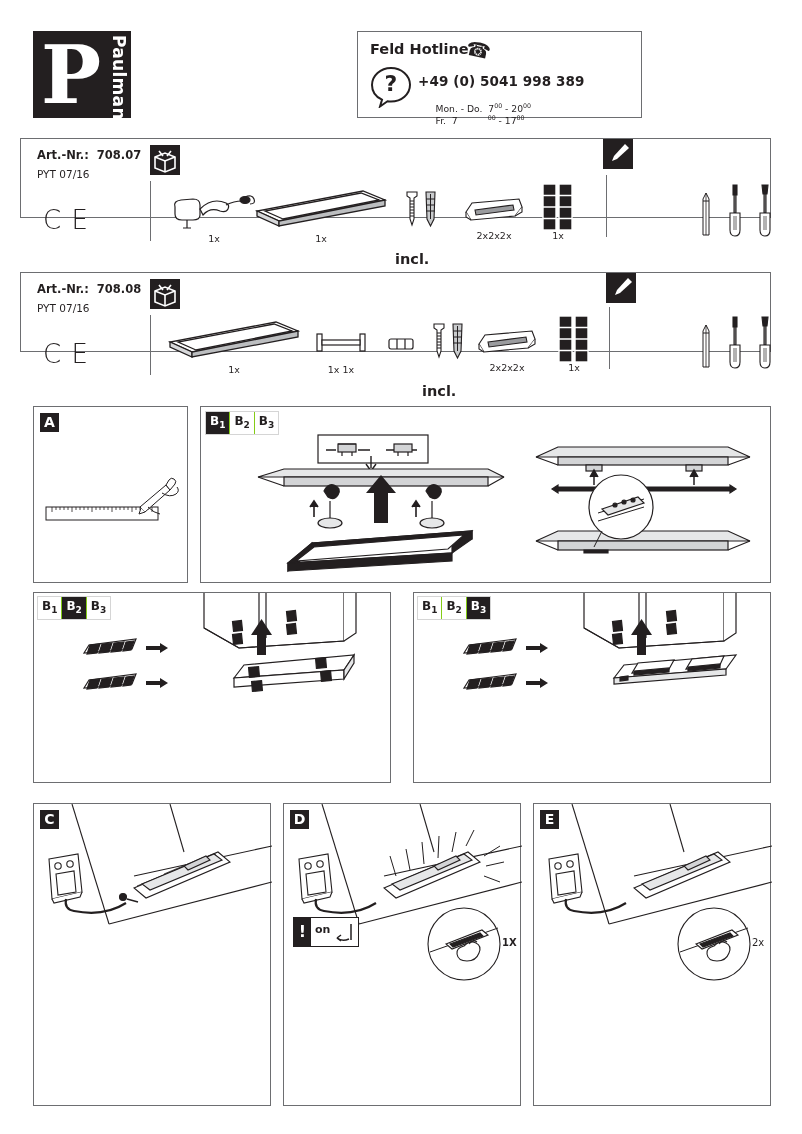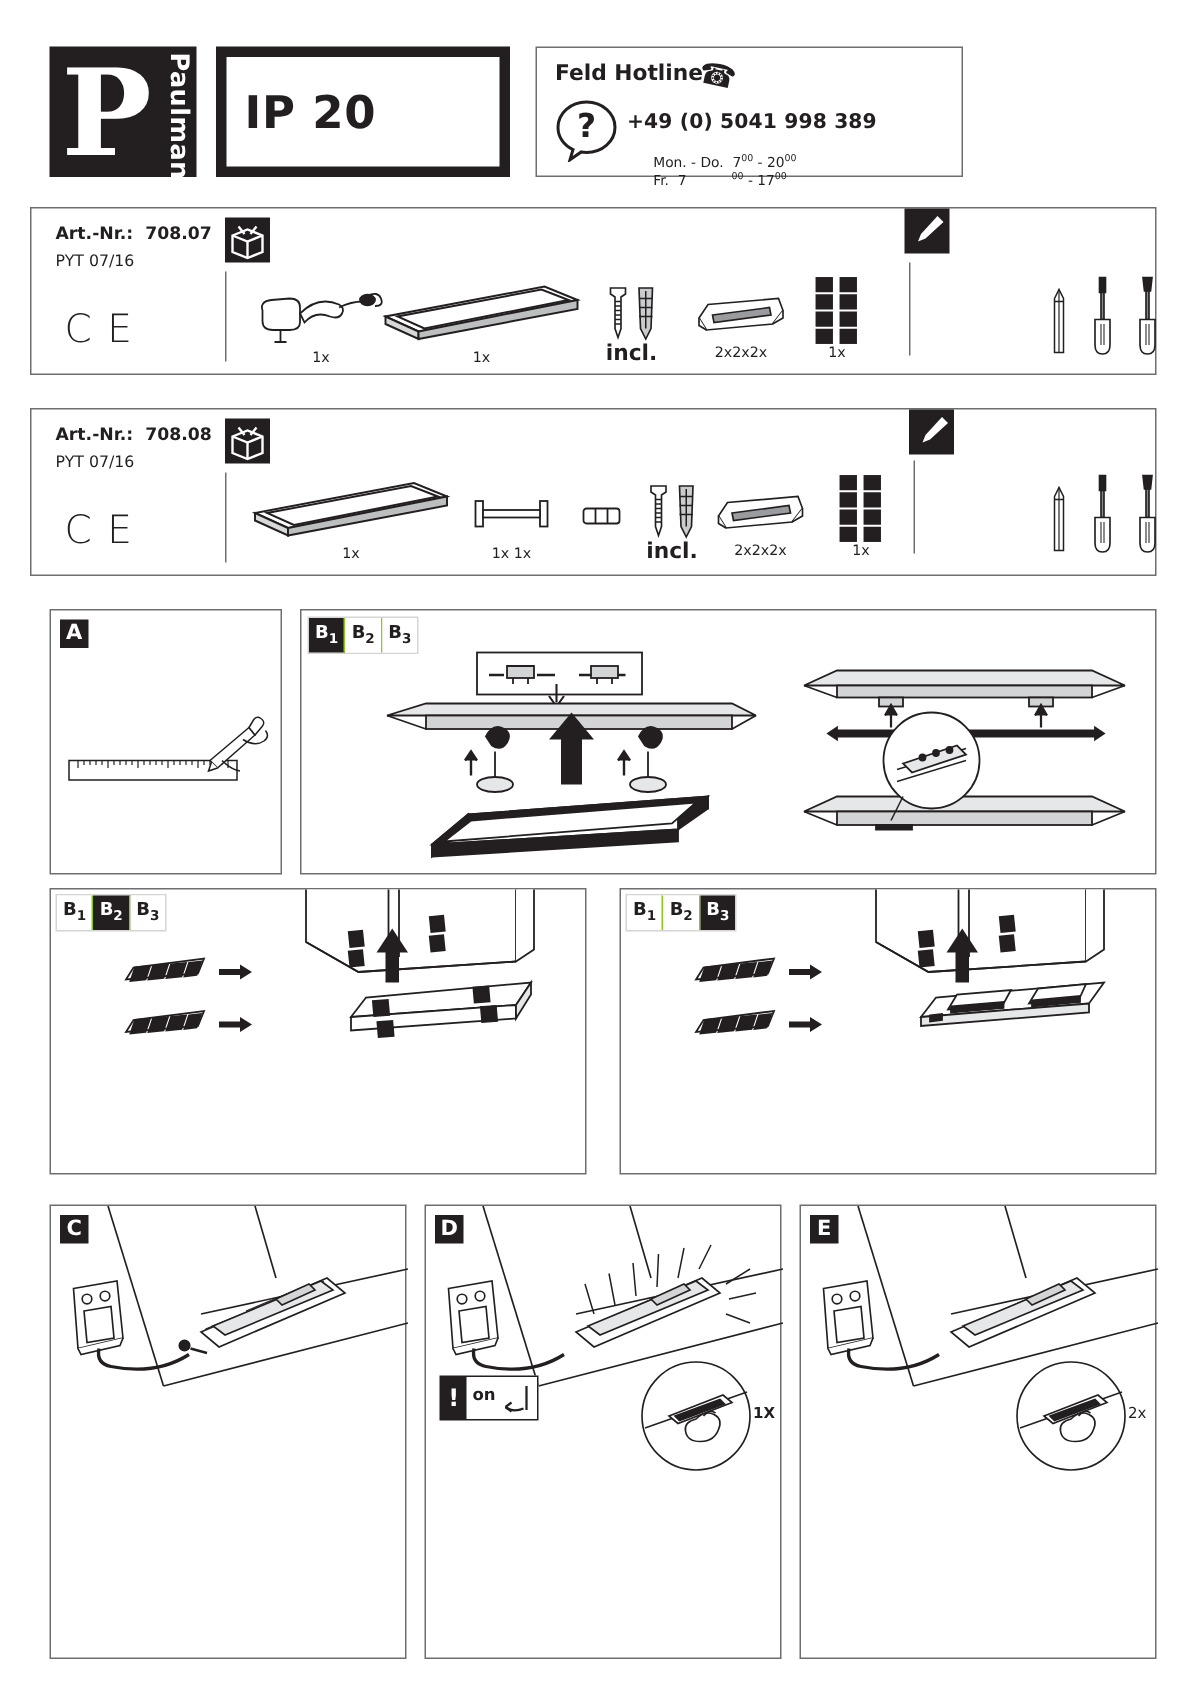--- a/index.html
+++ b/index.html
@@ -132,21 +132,21 @@
     line-height: 12.2px;
     color: #231f20;
   }
   #address-box .spacer { height: 10px; }
 
   
   .parts-row {
     position: absolute;
     left: 20px;
     width: 751px;
-    height: 112px;
+    height: 80px;
     border: 1.3px solid #6d6e71;
     background: #fff;
     box-sizing: border-box;
   }
   #parts-row-1 { top: 138px; }
   #parts-row-2 { top: 272px; }
 
   .art-nr {
     position: absolute;
     left: 16px; top: 9px;
@@ -187,21 +187,21 @@
   .qty {
     position: absolute;
     font-size: 9.5px;
     color: #231f20;
     text-align: center;
   }
   .incl {
     position: absolute;
     font-size: 14.5px;
     font-weight: bold;
-    text-align: center;
+    margin-top: 23px;
   }
 
   
   .step-tag {
     position: absolute;
     background: #231f20;
     color: #fff;
     font-size: 14px;
     font-weight: bold;
     text-align: center;
@@ -262,23 +262,20 @@
 </head>
 <body>
 
 <div class="page">
 
   <div id="header-logo">
     <span class="logo-p">P</span>
     <span class="logo-word">Paulmann</span>
   </div>
 
-  <div id="ip-box">
-    <span class="ip-text">IP 20</span>
-  </div>
 
   <div id="hotline-box">
     <span class="hotline-title">Feld Hotline</span>
     <span class="phone-glyph">☎</span>
 
     <svg class="q-mark" viewBox="0 0 42 42">
       <path d="M21 2 C10.5 2 2 9.5 2 19 C2 25.5 6 31 12 33.7 L10 40.5 L17.5 35.3 C18.6 35.5 19.8 35.6 21 35.6 C31.5 35.6 40 28.2 40 18.8 C40 9.5 31.5 2 21 2 Z" fill="none" stroke="#231f20" stroke-width="2"></path>
       <text x="21" y="25" text-anchor="middle" font-family="DejaVu Sans, sans-serif" font-size="22" font-weight="bold" fill="#231f20">?</text>
     </svg>
 

